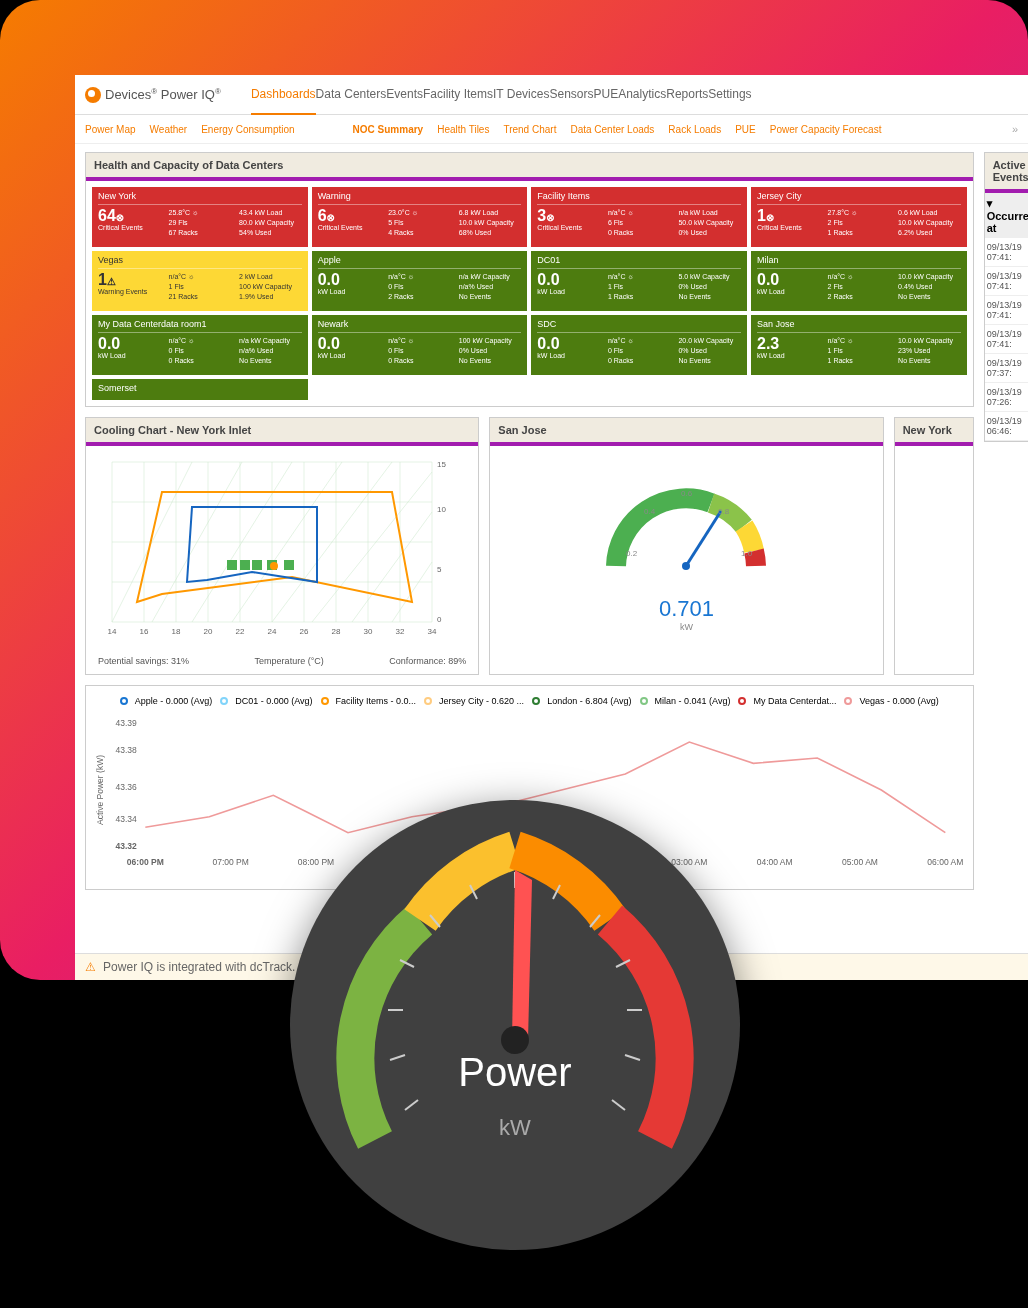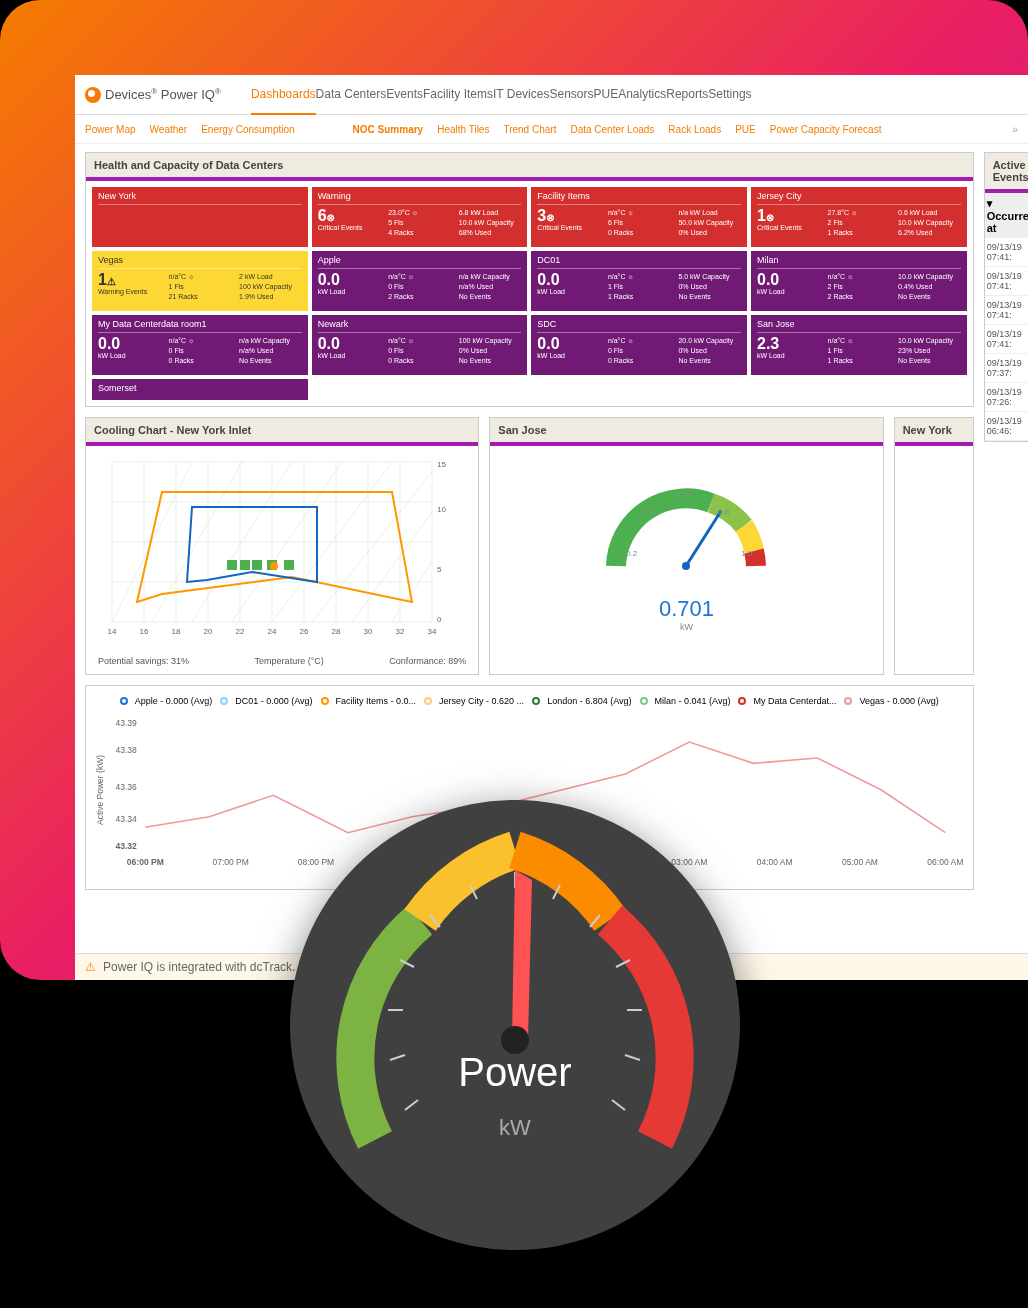--- a/index.html
+++ b/index.html
@@ -22,21 +22,21 @@
 .content { padding: 8px 10px; display: flex; gap: 10px; }
 .main-col { flex: 1; }
 .side-col { width: 100px; }
 .panel { border: 1px solid #ccc; margin-bottom: 10px; }
 .panel-header { background: #f0ebe0; padding: 6px 8px; font-size: 11px; font-weight: bold; color: #444; border-bottom: 4px solid #a21caf; }
 .panel-body { padding: 6px; background: #fff; }
 .tiles { display: grid; grid-template-columns: repeat(4, 1fr); gap: 4px; }
 .tile { padding: 4px 6px; color: #fff; font-size: 8px; position: relative; min-height: 60px; }
 .tile.red { background: #d32f2f; }
 .tile.yellow { background: #fdd835; color: #333; }
-.tile.green { background: #701a75; }
+.tile.green { background: #4d7c0f; }
 .tile-name { font-size: 9px; border-bottom: 1px solid rgba(255,255,255,0.4); padding-bottom: 3px; margin-bottom: 3px; display: flex; justify-content: space-between; }
 .tile-body { display: flex; gap: 8px; }
 .tile-big { font-size: 16px; font-weight: bold; line-height: 1; }
 .tile-sub { font-size: 7px; }
 .tile-stats { font-size: 7px; line-height: 1.4; }
 .tile-col { flex: 1; }
 .somerset { grid-column: 1; }
 .events-list { font-size: 9px; }
 .events-list div { padding: 4px 2px; border-bottom: 1px solid #eee; color: #555; }
 .occurred { background: #eee; font-weight: bold; padding: 4px 2px; }
@@ -102,20 +102,28 @@
     <div class="main-col">
 
       <div class="panel">
         <div class="panel-header">Health and Capacity of Data Centers</div>
         <div class="panel-body">
           <div class="tiles" id="tiles">
               <div class="tile red">
                 <div class="tile-name">
                   <span>New York</span>
                 </div>
+                <div class="tile-body">
+                  <div class="tile-col">
+                    <div class="tile-big">64<span style="font-size:10px;">⊗</span></div>
+                    <div class="tile-sub">Critical Events</div>
+                  </div>
+                  <div class="tile-col tile-stats">25.8°C ☼<br>29 Fls<br>67 Racks</div>
+                  <div class="tile-col tile-stats">43.4 kW Load<br>80.0 kW Capacity<br>54% Used</div>
+                </div>
               </div>
               <div class="tile red">
                 <div class="tile-name">
                   <span>Warning</span>
                 </div>
                 <div class="tile-body">
                   <div class="tile-col">
                     <div class="tile-big">6<span style="font-size:10px;">⊗</span></div>
                     <div class="tile-sub">Critical Events</div>
                   </div>

